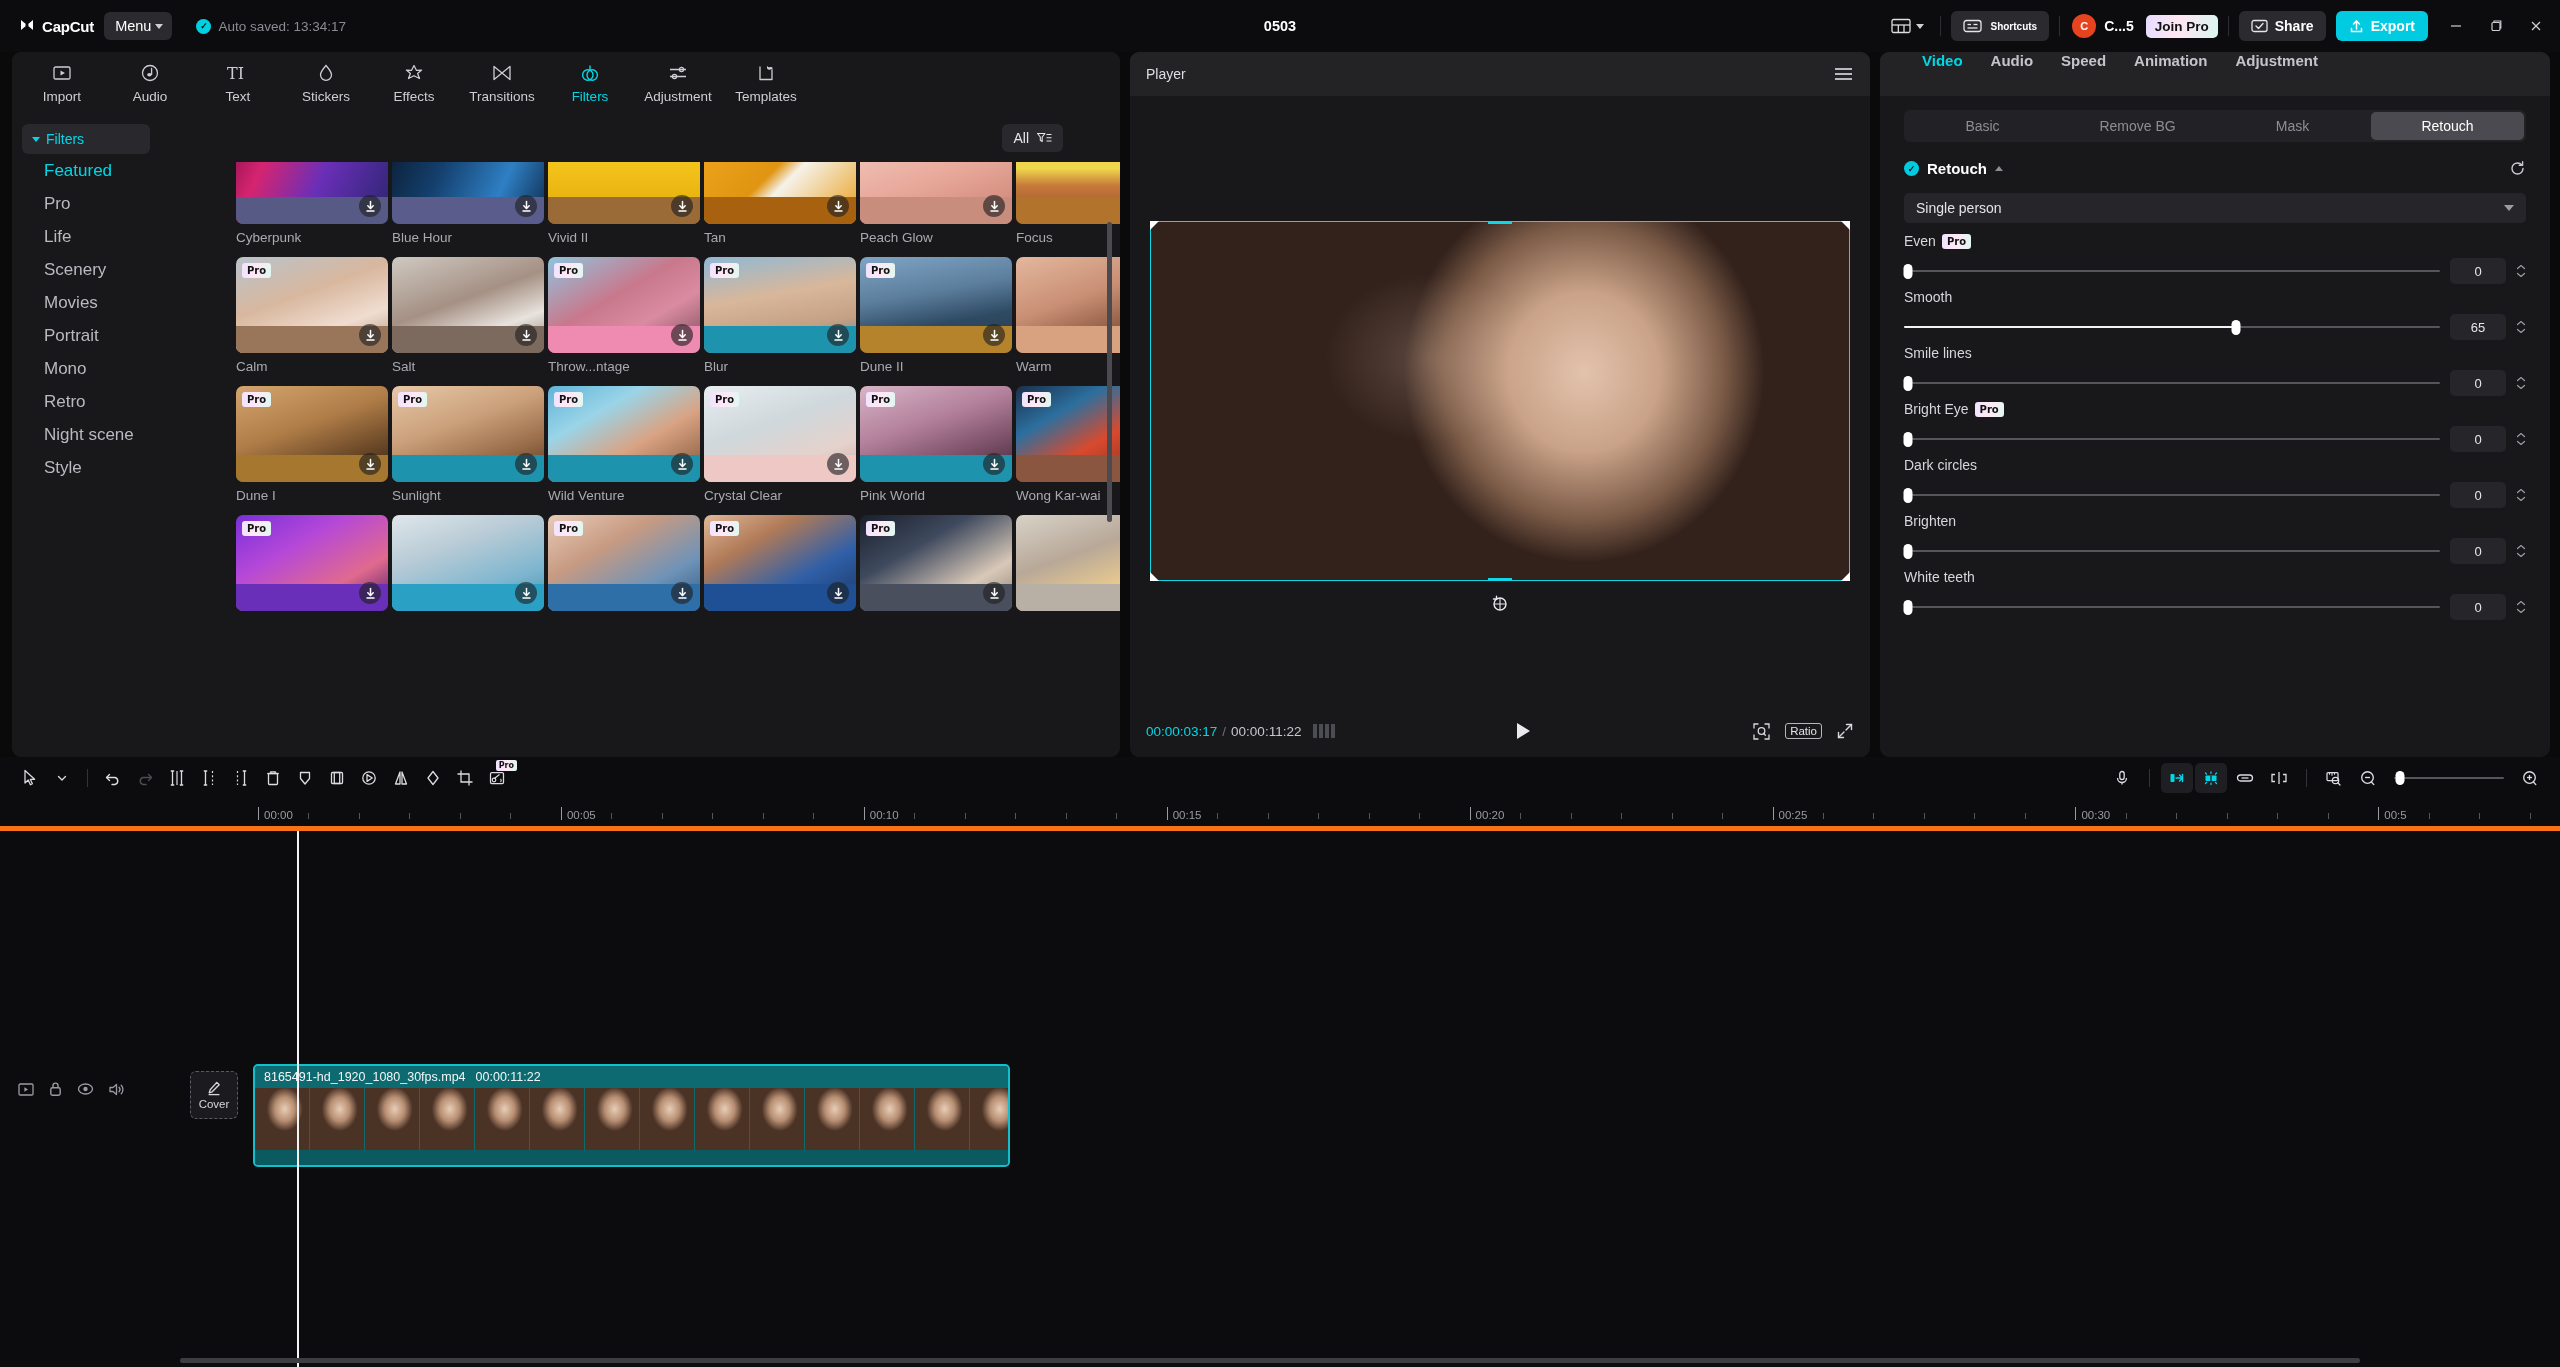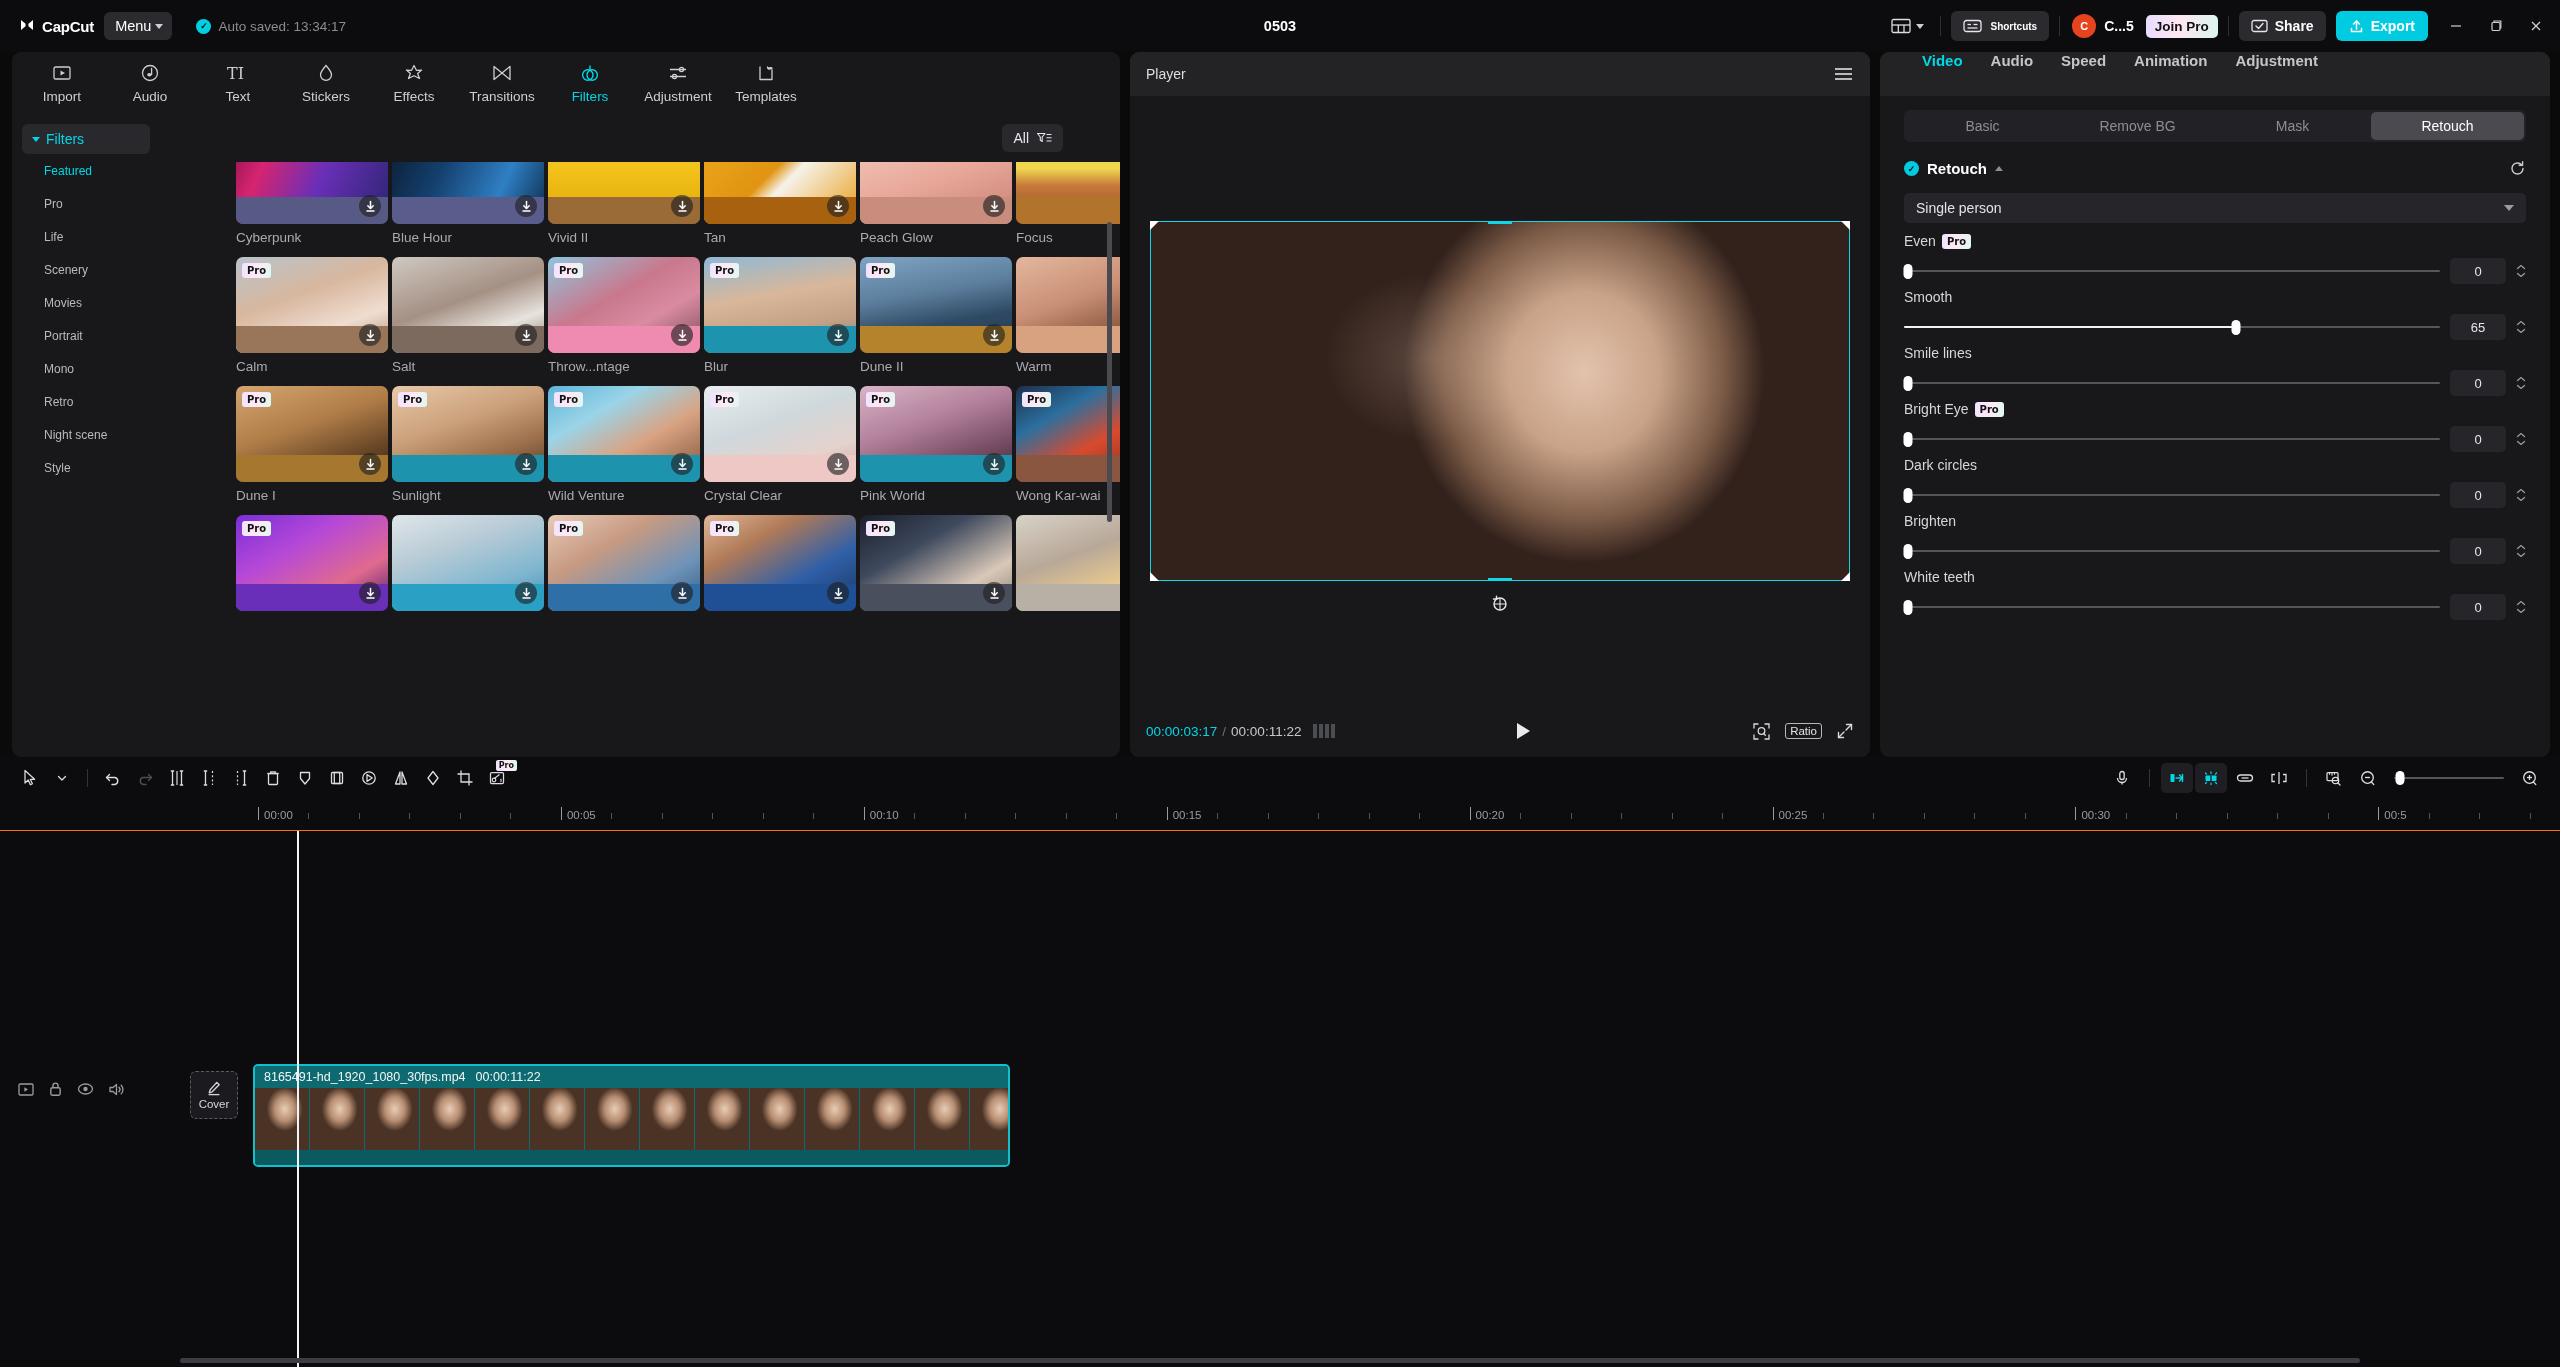--- a/index.html
+++ b/index.html
@@ -83,21 +83,21 @@
   .lp-body { flex:1; display:flex; min-height:0; }
   .cats {
     width:160px; flex:0 0 160px; padding:10px 0 0 10px; overflow:hidden; background:#18181a;
   }
   .cat-head {
     display:flex;align-items:center;gap:6px;background:#29292d;border-radius:6px;height:30px;padding:0 10px;
     font-size:14px;color:#00d8e8;cursor:pointer;width:128px;
   }
   .caret-sm { width:0;height:0;border-left:4px solid transparent;border-right:4px solid transparent;border-top:5px solid #00d8e8; }
   .cat-item {
-    height:33px; display:flex; align-items:center; padding-left:22px; font-size:12px; color:#b9b9c0; cursor:pointer;
+    height:33px; display:flex; align-items:center; padding-left:22px; font-size:17px; color:#b9b9c0; cursor:pointer;
   }
   .cat-item.active { color:#00d8e8; }
   .grid-wrap { flex:1; position:relative; min-width:0; display:flex; flex-direction:column; }
   .grid-top {
     height:48px; flex:0 0 48px; display:flex; align-items:center; justify-content:flex-end; padding-right:57px;
   }
   .all-btn {
     display:flex;align-items:center;gap:8px;background:#29292d;border-radius:6px;height:28px;padding:0 11px;
     font-size:14px;color:#e6e6ea;cursor:pointer;
   }
@@ -232,21 +232,21 @@
   .tl-right { margin-left:auto; display:flex; align-items:center; gap:2px; }
   .zoomtrack { width:110px; height:14px; position:relative; display:flex; align-items:center; margin:0 8px; }
   .zoomtrack .zbar { position:absolute; left:0; right:0; height:2px; background:#55555c; border-radius:2px; }
   .zoomtrack .zknob { position:absolute; width:9px;height:14px;background:#fff;border-radius:5px;transform:translateX(-50%); }
   .mini-pro {
     position:absolute; top:-3px; right:-4px;
     background:linear-gradient(100deg,#efe3ff,#ffe8f6 50%,#dff8f1);
     color:#111; font-size:8px; font-weight:700; border-radius:2px; padding:0 3px; line-height:11px;
     font-family:"DejaVu Sans", sans-serif;
   }
-  .ruler { height:32px; flex:0 0 32px; position:relative; background:#0c0c0e; border-bottom:1px solid #f97316; }
+  .ruler { height:32px; flex:0 0 32px; position:relative; background:#0c0c0e; border-bottom:5px solid #f97316; }
   .tick { position:absolute; top:14px; width:1px; height:6px; background:#55555c; }
   .tick.major { top:8px; height:13px; background:#9a9aa2; }
   .rlabel { position:absolute; top:10px; font-size:11.5px; color:#9a9aa2; }
   .tl-area { flex:1; position:relative; overflow:hidden; }
   .track-ctrls { position:absolute; left:18px; top:250px; display:flex; align-items:center; gap:14px; color:#9a9aa2; }
   .tci { cursor:pointer; display:flex; align-items:center; justify-content:center; }
   .cover-btn {
     position:absolute; left:190px; top:240px; width:48px; height:48px; border:1px dashed #5a5a62; border-radius:6px;
     display:flex; flex-direction:column; align-items:center; justify-content:center; gap:2px; cursor:pointer;
     background:#1b1b1f; color:#d6d6dc; font-size:11.5px;

